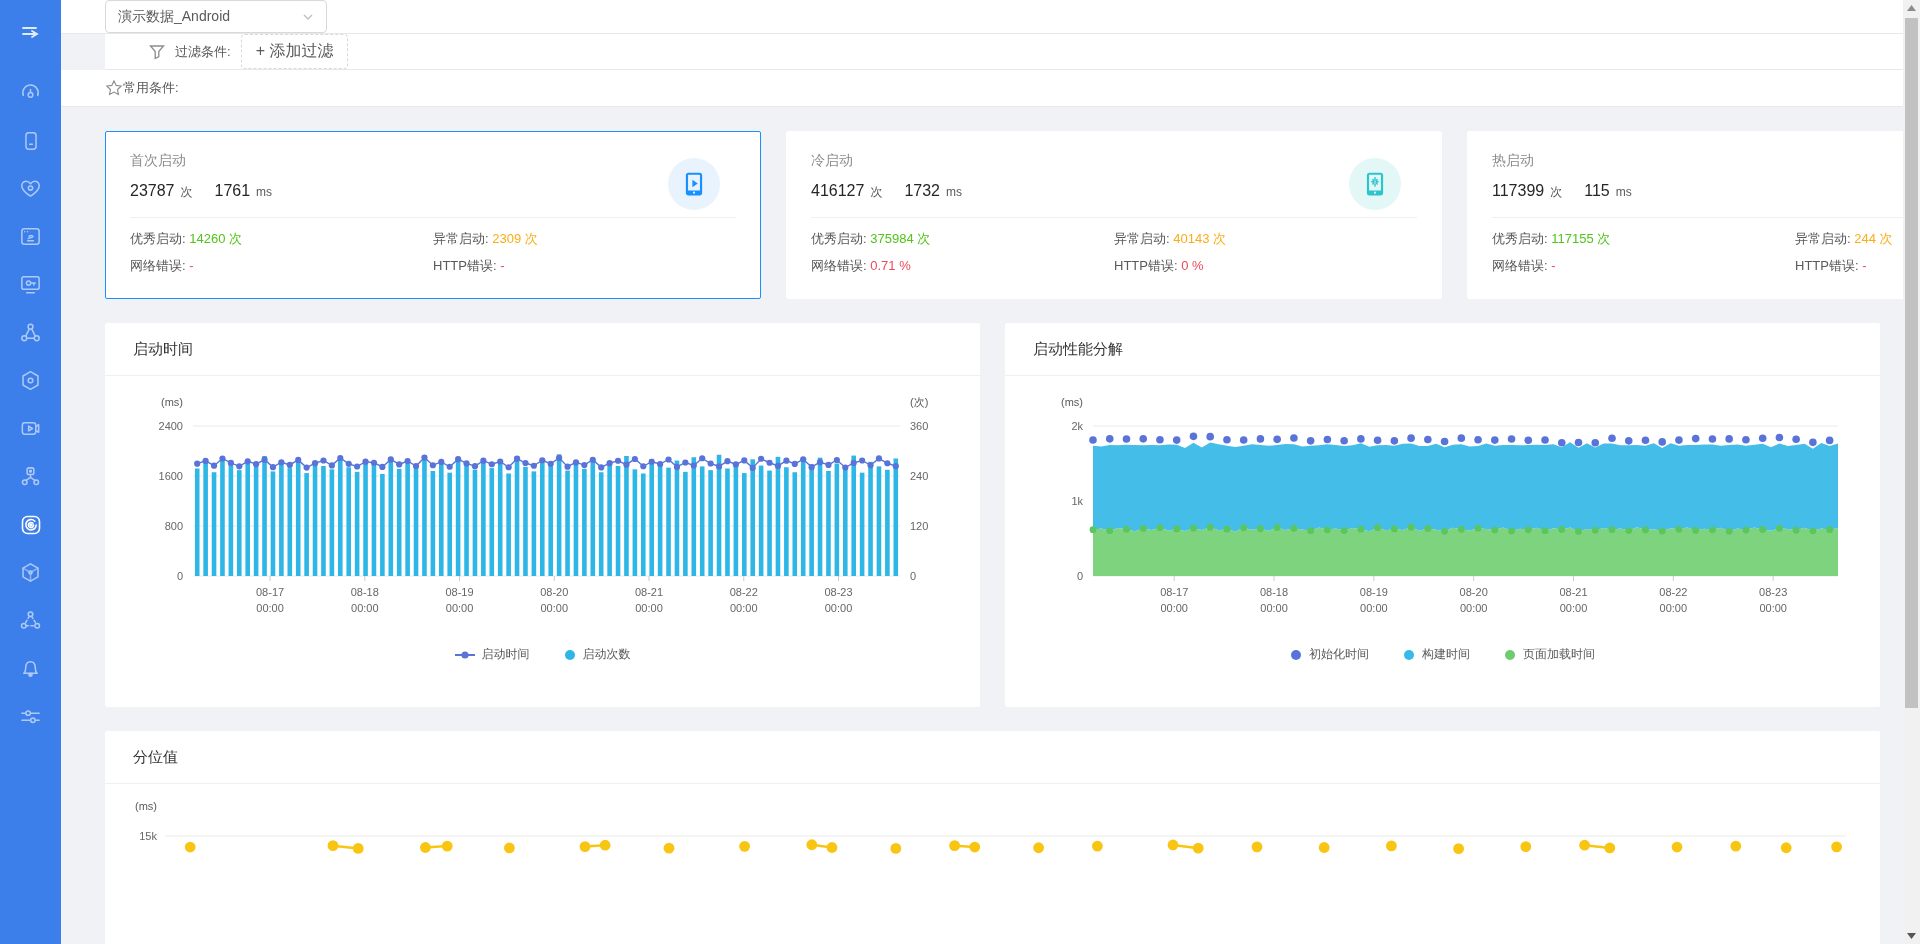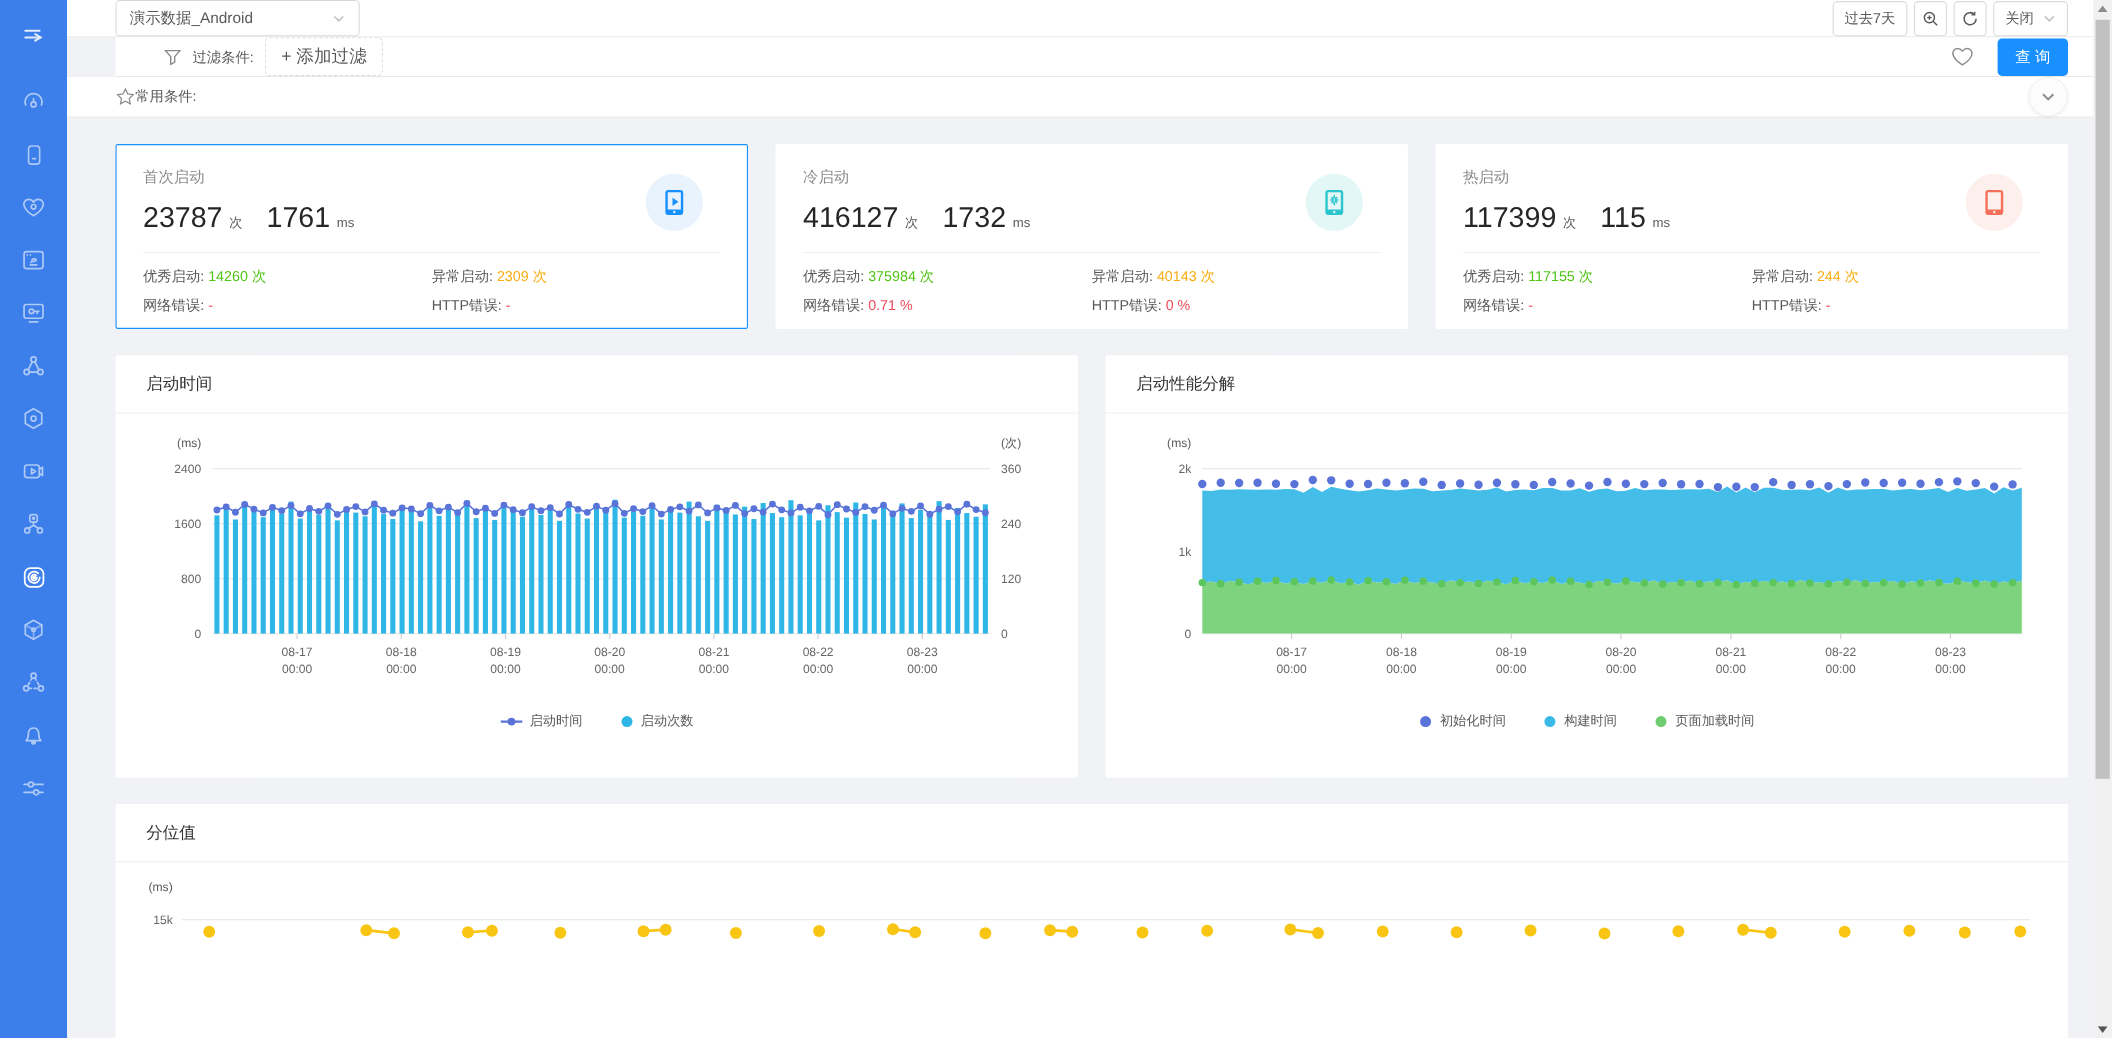--- a/index.html
+++ b/index.html
@@ -32,25 +32,25 @@
   .query-btn { width:64px; height:34px; background:#1890ff; color:#fff; border:none; border-radius:4px; font-size:14px; cursor:pointer; }
 
   .commonbar { height:71px; background:#fff; border-bottom:1px solid #e8e8e8; display:flex; align-items:center; justify-content:space-between; padding:0 24px 0 44px; }
   .cb-left { display:flex; align-items:center; gap:0; font-size:13px; color:#595959; }
   .cb-toggle { width:36px; height:36px; border-radius:50%; background:#fcfcfc; border:1px solid #f0f0f0; box-shadow:0 1px 3px rgba(0,0,0,.06); display:flex; align-items:center; justify-content:center; cursor:pointer; }
 
   .content { padding:24px 24px 0 44px; }
 
   
   .cards { display:flex; gap:25px; }
-  .card { width:575px; height:168px; background:#fff; border:1px solid #fff; border-radius:2px; padding:20px 24px; position:relative; cursor:pointer; }
+  .card { width:656px; height:168px; background:#fff; border:1px solid #fff; border-radius:2px; padding:20px 24px; position:relative; cursor:pointer; }
   .card.selected { border:1px solid #1890ff; }
   .card-title { font-size:14px; color:#8c8c8c; }
   .card-nums { margin-top:12px; display:flex; align-items:baseline; }
-  .big { font-size:26px; color:#262626; }
+  .big { font-size:16px; color:#262626; }
   .unit { font-size:12px; color:#595959; margin-left:6px; }
   .unit.gap { margin-right:22px; }
   .card-divider { border-top:1px solid #f0f0f0; margin:16px 0 12px; }
   .card-stats { display:grid; grid-template-columns:1fr 1fr; row-gap:9px; font-size:13px; }
   .stat-label { color:#595959; }
   .stat-val.good { color:#52c41a; } .stat-val.warn { color:#faad14; } .stat-val.error { color:#ee4a5a; }
   .card-icon { position:absolute; right:40px; top:26px; width:52px; height:52px; border-radius:50%; display:flex; align-items:center; justify-content:center; }
 
   
   .charts-row { display:flex; gap:25px; margin-top:24px; }

